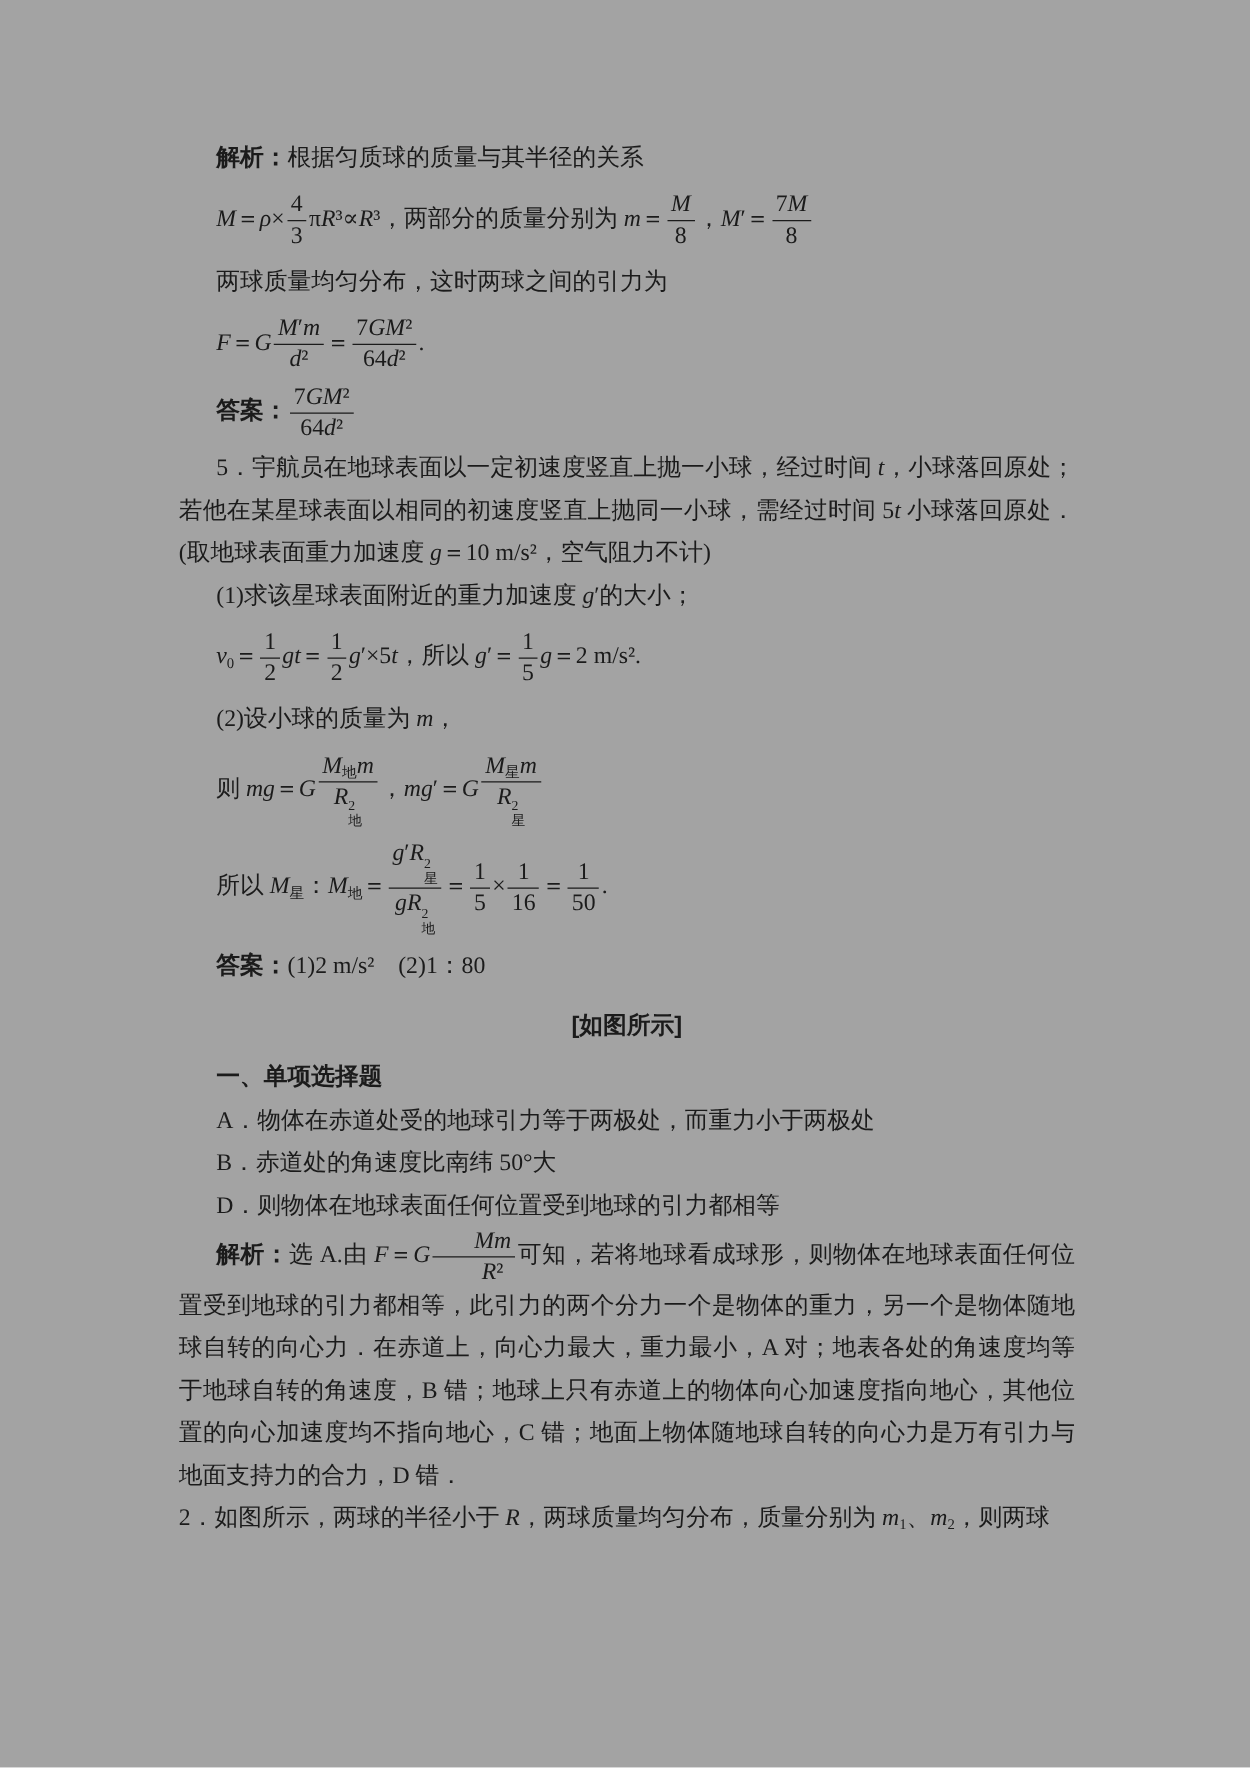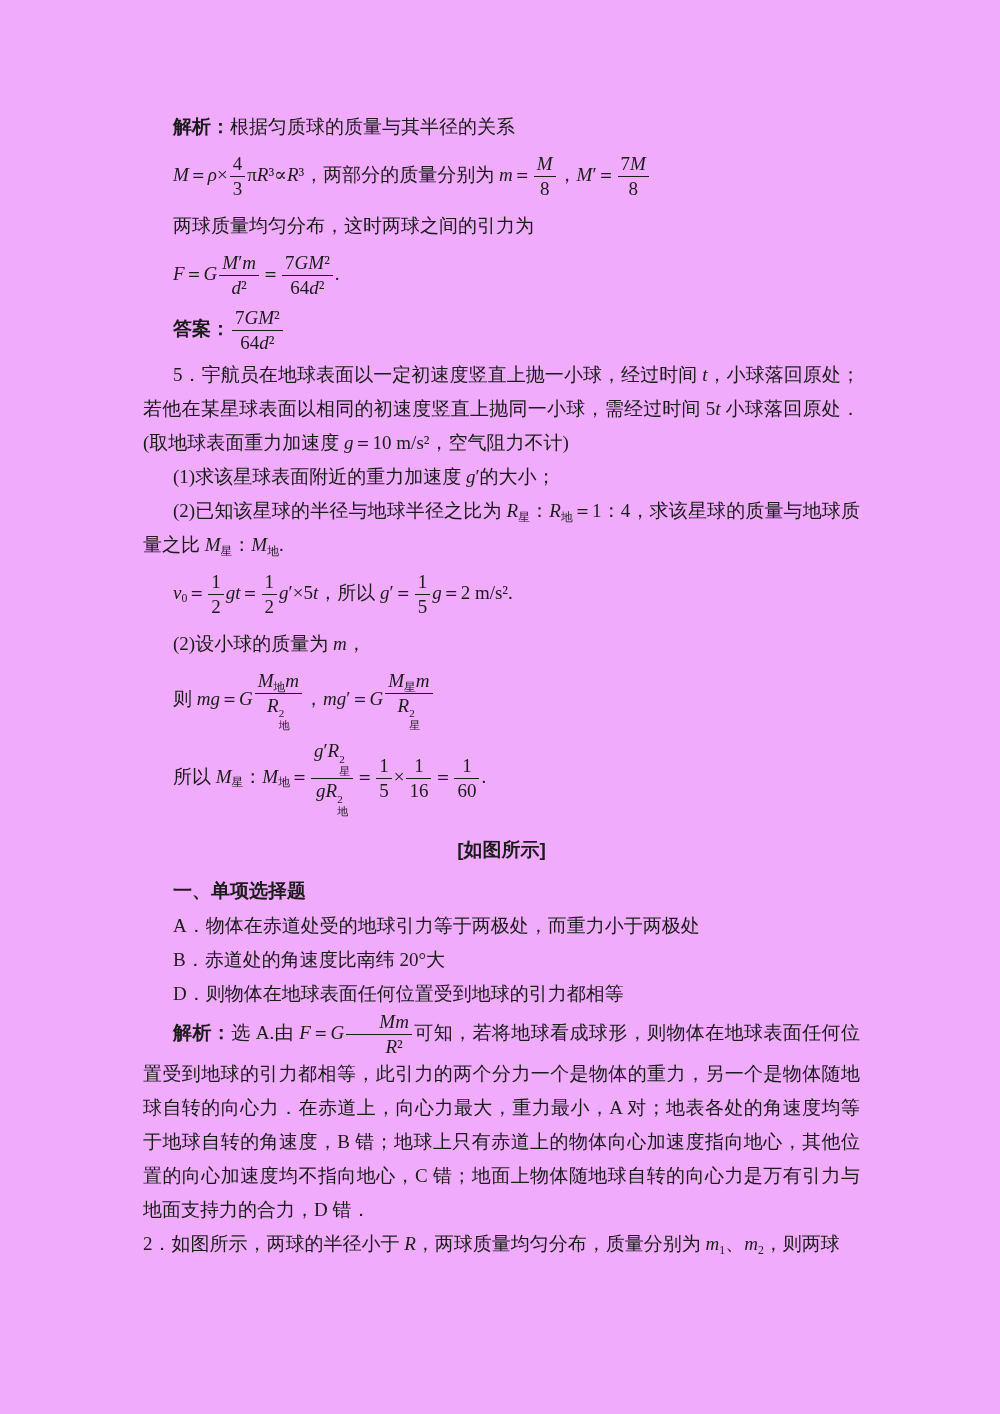--- a/index.html
+++ b/index.html
@@ -5,21 +5,21 @@
   html, body {
     margin: 0;
     padding: 0;
     background: #ffffff;
   }
   .page {
     position: relative;
     width: 1000px;
     height: 1414px;
     margin: 0 auto;
-    background: #f0abfc;
+    background: #a3a3a3;
     box-sizing: border-box;
     padding: 110px 140px 20px 143px;
     overflow: hidden;
     font-family: "Liberation Serif", "DejaVu Serif", serif;
     font-size: 19px;
     color: #1b1b1b;
   }
   .para {
     margin: 0;
     line-height: 34px;
@@ -96,52 +96,52 @@
   <p class="para indent"><span>两球质量均匀分布，这时两球之间的引力为</span></p>
 
   <p class="para formula"><span class="it">F</span><span>＝</span><span class="it">G</span><span class="frac"><span class="fn"><span class="it">M</span><span>′</span><span class="it">m</span></span><span class="fd"><span class="it">d</span><span>²</span></span></span><span>＝</span><span class="frac"><span class="fn"><span>7</span><span class="it">G</span><span class="it">M</span><span>²</span></span><span class="fd"><span>64</span><span class="it">d</span><span>²</span></span></span><span>.</span></p>
 
   <p class="para answer-line"><span class="hei">答案：</span><span class="frac"><span class="fn"><span>7</span><span class="it">G</span><span class="it">M</span><span>²</span></span><span class="fd"><span>64</span><span class="it">d</span><span>²</span></span></span></p>
 
   <p class="para indent"><span>5．宇航员在地球表面以一定初速度竖直上抛一小球，经过时间 </span><span class="it">t</span><span>，小球落回原处；若他在某星球表面以相同的初速度竖直上抛同一小球，需经过时间 5</span><span class="it">t</span><span> 小球落回原处．(取地球表面重力加速度 </span><span class="it">g</span><span>＝10 m/s²，空气阻力不计)</span></p>
 
   <p class="para indent"><span>(1)求该星球表面附近的重力加速度 </span><span class="it">g</span><span>′的大小；</span></p>
 
-  <p class="para indent"><span>(2)已知该星球的半径与地球半径之比为 </span><span class="it">R</span><sub>星</sub><span>：</span><span class="it">R</span><sub>地</sub><span>＝1：4，求该星球的质量与地球质量之比 </span><span class="it">M</span><sub>星</sub><span>：</span><span class="it">M</span><sub>地</sub><span>.</span></p>
 
 
   <p class="para formula"><span class="it">v</span><sub>0</sub><span>＝</span><span class="frac"><span class="fn"><span>1</span></span><span class="fd"><span>2</span></span></span><span class="it">g</span><span class="it">t</span><span>＝</span><span class="frac"><span class="fn"><span>1</span></span><span class="fd"><span>2</span></span></span><span class="it">g</span><span>′×5</span><span class="it">t</span><span>，所以 </span><span class="it">g</span><span>′＝</span><span class="frac"><span class="fn"><span>1</span></span><span class="fd"><span>5</span></span></span><span class="it">g</span><span>＝2 m/s².</span></p>
 
   <p class="para indent"><span>(2)设小球的质量为 </span><span class="it">m</span><span>，</span></p>
 
   <p class="para formula"><span>则 </span><span class="it">m</span><span class="it">g</span><span>＝</span><span class="it">G</span><span class="frac"><span class="fn"><span class="it">M</span><sub>地</sub><span class="it">m</span></span><span class="fd"><span class="it">R</span><span class="stack">
             <span>2</span>
             <span>地</span>
           </span></span></span><span>，</span><span class="it">m</span><span class="it">g</span><span>′＝</span><span class="it">G</span><span class="frac"><span class="fn"><span class="it">M</span><sub>星</sub><span class="it">m</span></span><span class="fd"><span class="it">R</span><span class="stack">
             <span>2</span>
             <span>星</span>
           </span></span></span></p>
 
   <p class="para formula"><span>所以 </span><span class="it">M</span><sub>星</sub><span>：</span><span class="it">M</span><sub>地</sub><span>＝</span><span class="frac"><span class="fn"><span class="it">g</span><span>′</span><span class="it">R</span><span class="stack">
             <span>2</span>
             <span>星</span>
           </span></span><span class="fd"><span class="it">g</span><span class="it">R</span><span class="stack">
             <span>2</span>
             <span>地</span>
-          </span></span></span><span>＝</span><span class="frac"><span class="fn"><span>1</span></span><span class="fd"><span>5</span></span></span><span>×</span><span class="frac"><span class="fn"><span>1</span></span><span class="fd"><span>16</span></span></span><span>＝</span><span class="frac"><span class="fn"><span>1</span></span><span class="fd"><span>60</span></span></span><span>.</span></p>
+          </span></span></span><span>＝</span><span class="frac"><span class="fn"><span>1</span></span><span class="fd"><span>5</span></span></span><span>×</span><span class="frac"><span class="fn"><span>1</span></span><span class="fd"><span>16</span></span></span><span>＝</span><span class="frac"><span class="fn"><span>1</span></span><span class="fd"><span>50</span></span></span><span>.</span></p>
 
+  <p class="para answer-line"><span class="hei">答案：</span><span>(1)2 m/s²　(2)1：80</span></p>
 
   <p class="para hw-header"><span class="hei">[如图所示]</span></p>
 
   <p class="para indent sec-title"><span class="hei">一、单项选择题</span></p>
 
 
   <p class="para indent"><span>A．物体在赤道处受的地球引力等于两极处，而重力小于两极处</span></p>
 
-  <p class="para indent"><span>B．赤道处的角速度比南纬 20°大</span></p>
+  <p class="para indent"><span>B．赤道处的角速度比南纬 50°大</span></p>
 
 
   <p class="para indent"><span>D．则物体在地球表面任何位置受到地球的引力都相等</span></p>
 
   <p class="para indent"><span class="hei">解析：</span><span>选 A.由 </span><span class="it">F</span><span>＝</span><span class="it">G</span><span class="frac"><span class="fn"><span class="it">M</span><span class="it">m</span></span><span class="fd"><span class="it">R</span><span>²</span></span></span><span>可知，若将地球看成球形，则物体在地球表面任何位置受到地球的引力都相等，此引力的两个分力一个是物体的重力，另一个是物体随地球自转的向心力．在赤道上，向心力最大，重力最小，A 对；地表各处的角速度均等于地球自转的角速度，B 错；地球上只有赤道上的物体向心加速度指向地心，其他位置的向心加速度均不指向地心，C 错；地面上物体随地球自转的向心力是万有引力与地面支持力的合力，D 错．</span></p>
 
   <p class="para"><span>2．如图所示，两球的半径小于 </span><span class="it">R</span><span>，两球质量均匀分布，质量分别为 </span><span class="it">m</span><sub>1</sub><span>、</span><span class="it">m</span><sub>2</sub><span>，则两球</span></p>
 
 </div>
 

